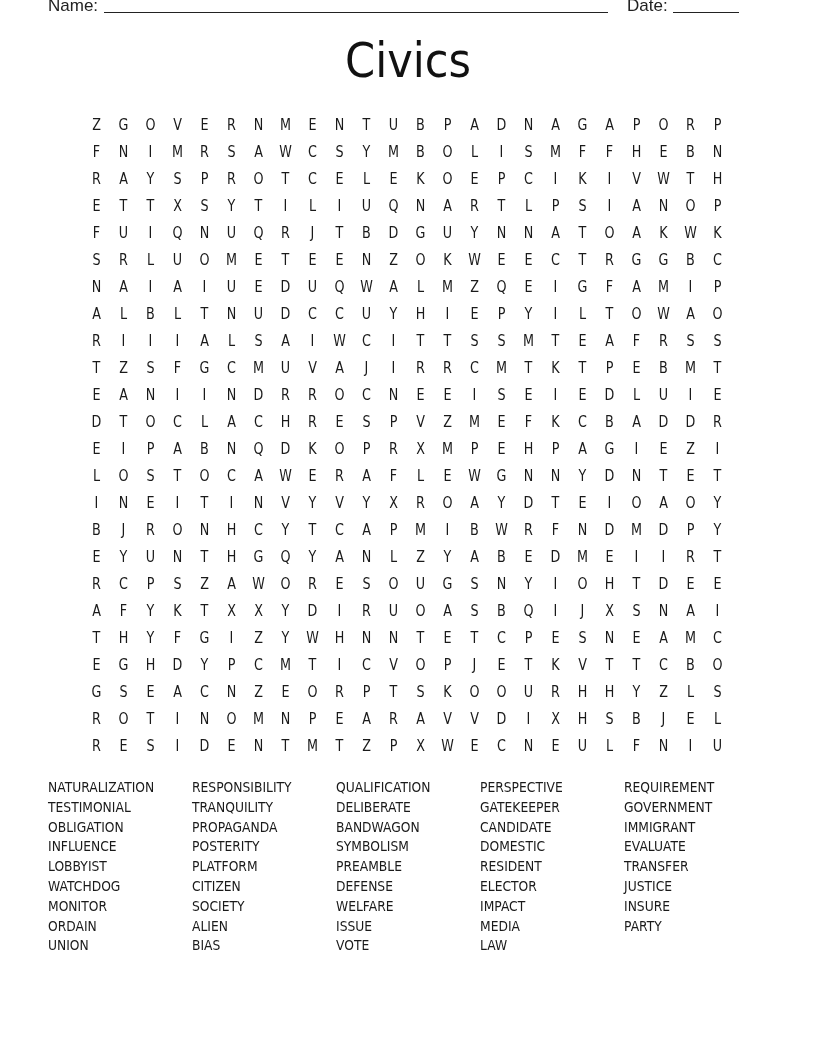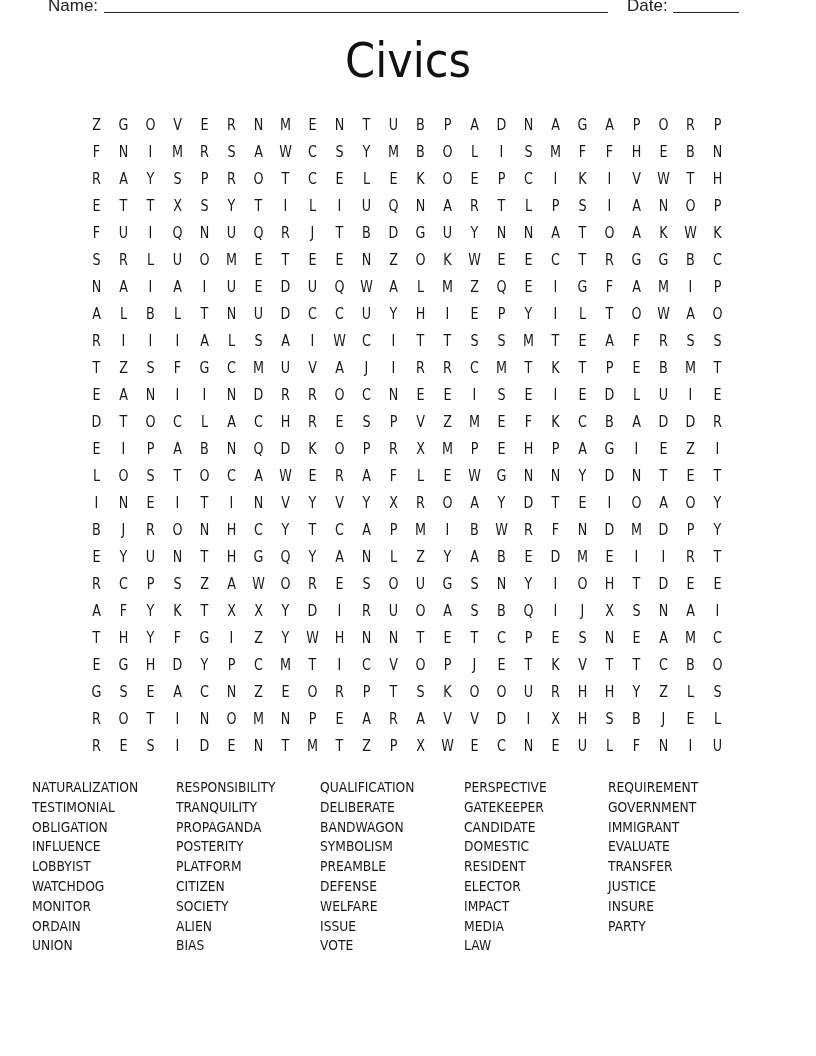--- a/index.html
+++ b/index.html
@@ -32,21 +32,21 @@
       display: grid;
       grid-template-columns: repeat(24, 27px);
       grid-auto-rows: 27px;
       font-family: "DejaVu Sans", sans-serif; font-size: 15px; color: #1a1a1a;
     }
     .cell {
       display: flex; align-items: center; justify-content: center;
       transform: scaleX(0.85);
     }
     .words {
-      position: absolute; top: 778px; left: 32px;
+      position: absolute; top: 778px; left: 48px;
       display: grid;
       grid-template-columns: repeat(5, 144px);
       grid-template-rows: repeat(9, 19.8px);
       grid-auto-flow: column;
       font-family: "DejaVu Sans", sans-serif; font-size: 14px; color: #1a1a1a;
     }
     .word { white-space: nowrap; transform: scaleX(0.88); transform-origin: left center; line-height: 19.8px; }
   </style>
 </head>
 <body>

